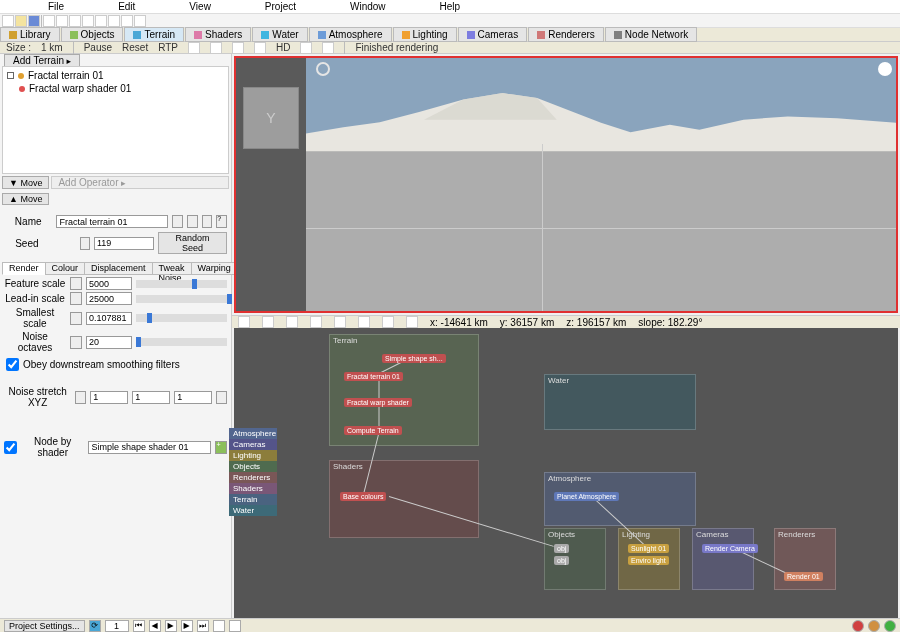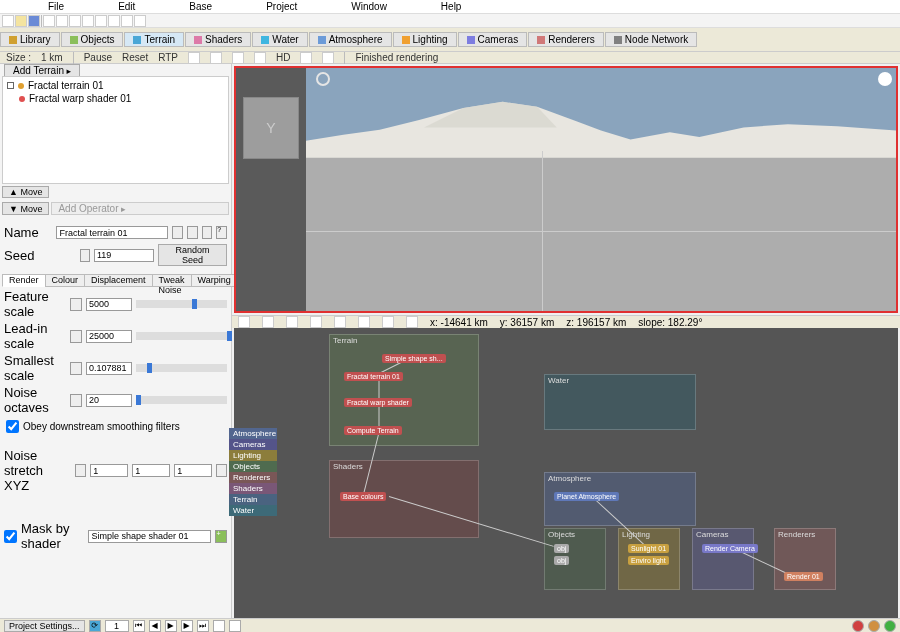--- a/index.html
+++ b/index.html
@@ -1,37 +1,37 @@
 <!DOCTYPE html>
 <html><head>
 <meta charset="utf-8">
 <style>
 * { margin:0; padding:0; box-sizing:border-box; font-family:"Segoe UI",Tahoma,sans-serif; font-size:10px; }
 body { width:900px; height:632px; background:#f0f0f0; overflow:hidden; display:flex; flex-direction:column; }
 .menubar { height:14px; background:#fff; display:flex; align-items:center; padding:0 4px; border-bottom:1px solid #ddd;}
 .menubar span{ margin-right:10px; cursor:default;padding-left:44px;}
 .toolbar1{height:14px; background:#f4f4f4; display:flex; align-items:center; gap:1px; padding:0 2px; border-bottom:1px solid #ddd;}
 .tb-btn{width:12px; height:12px; border:1px solid #ccc; background:#fff; display:inline-block;}
-.tabstrip{height:24px;background:#ece9d8;display:flex;align-items:center;border-bottom:1px solid #ccc;}
+.tabstrip{height:14px;background:#ece9d8;display:flex;align-items:center;border-bottom:1px solid #ccc;}
 .tabstrip .tab{padding:1px 8px;background:#e5e5e5;border:1px solid #bbb;margin-right:1px;display:flex;align-items:center;gap:3px;}
 .tab .ico{width:8px;height:8px;display:inline-block;}
 .statusstrip{height:12px;background:#ece9d8;display:flex;align-items:center;gap:10px;padding:0 6px;border-bottom:1px solid #ccc;font-size:9px;color:#333;}
 .mainrow{flex:1;display:flex;min-height:0;}
 .leftpanel{width:232px;background:#f4f4f4;display:flex;flex-direction:column;border-right:1px solid #ccc;}
 .lp-top{height:12px;display:flex;align-items:center;padding:0 4px;}
 .lp-addbtn{background:#e5e5e5;border:1px solid #aaa;padding:0 8px;font-size:9px;}
 .treearea{height:108px;background:#fff;border:1px solid #ccc;margin:0 2px;padding:2px;overflow:auto;}
 .treenode{display:flex;align-items:center;gap:4px;padding:1px 2px;}
 .treenode .sq{width:7px;height:7px;border:1px solid #666;display:inline-block;}
 .treenode .dot{width:6px;height:6px;border-radius:3px;display:inline-block;}
 .moverow{display:flex;gap:2px;margin:2px;}
 .moverow button{flex:0 0 auto;padding:0 6px;font-size:9px;background:#e5e5e5;border:1px solid #aaa;}
 .moverow .addop{flex:1;color:#999;background:#eee;border:1px solid #ccc;padding:0 6px;text-align:left;}
 .proprow{display:flex;align-items:center;margin:2px 4px;gap:4px;}
-.proprow label{width:56px;font-size:13px;}
+.proprow label{width:56px;font-size:10px;text-align:center;}
 .proprow input[type=text]{border:1px solid #999;padding:0 2px;font-size:9px;height:13px;}
 .sliderbox{flex:1;height:8px;background:#ddd;position:relative;}
 .sliderbox .thumb{position:absolute;width:5px;height:10px;top:-1px;background:#3a78d6;}
 .tabrow{display:flex;margin:6px 2px 0 2px;height:13px;}
 .tabrow span{padding:0 6px;border:1px solid #bbb;background:#eee;margin-right:-1px;font-size:9px;}
 .tabrow span.active{background:#fff;border-bottom-color:#fff;}
 .chkline{margin:3px 6px;display:flex;align-items:center;gap:4px;font-size:9px;}
 .spin{width:12px;height:13px;border:1px solid #999;background:#eee;display:inline-block;font-size:7px;line-height:5px;}
 .centerpanel{flex:1;display:flex;flex-direction:column;min-width:0;}
 .viewport{flex:1;margin:2px;border:2px solid #e03030;background:#5f5f5f;position:relative;display:flex;min-height:0;}
@@ -57,21 +57,21 @@
 .footer button{font-size:9px;padding:0 4px;background:#e5e5e5;border:1px solid #aaa;}
 .footer .play{width:12px;height:12px;border:1px solid #aaa;background:#fff;display:inline-flex;align-items:center;justify-content:center;font-size:8px;}
 .divider{width:1px;height:12px;background:#bbb;}
 </style>
 </head>
 <body>
 
 <div class="menubar">
   <span>File</span>
   <span>Edit</span>
-  <span>Base</span>
+  <span>View</span>
   <span>Project</span>
   <span>Window</span>
   <span>Help</span>
 </div>
 
 <div class="toolbar1">
   <span class="tb-btn" style="background:#fff"></span>
   <span class="tb-btn" style="background:#f4e4a0"></span>
   <span class="tb-btn" style="background:#6a8ad6"></span>
   <span class="divider"></span>
@@ -156,25 +156,25 @@
           <span class="sq"></span>
           <span class="dot" style="background:#e0a030"></span>
           <span>Fractal terrain 01</span>
         </div>
       <div class="treenode" style="padding-left:14px">
           <span class="dot" style="background:#e05050"></span>
           <span>Fractal warp shader 01</span>
         </div>
     </div>
     <div class="moverow">
-      <button>▲  Move</button>
-    </div>
-    <div class="moverow">
       <button>▼  Move</button>
       <button class="addop"><span>Add Operator</span> ▸</button>
+    </div>
+    <div class="moverow">
+      <button>▲  Move</button>
     </div>
     <div style="height:6px"></div>
     <div class="proprow">
         <label>Name</label>
       <input type="text" style="width: 112px;" value="Fractal terrain 01">
       <span class="spin"></span>
       <span class="spin" style="margin-left:auto"></span>
       <span class="spin"></span>
       <span class="spin">?</span>
     </div>
@@ -235,21 +235,21 @@
         <label style="width:76px">Noise stretch XYZ</label>
       <span class="spin"></span>
       <input type="text" style="width: 38px;" value="1">
       <input type="text" style="width: 38px;" value="1">
       <input type="text" style="width: 38px;" value="1">
       <span class="spin"></span>
     </div>
     <div style="height:24px"></div>
     <div class="proprow">
       <input type="checkbox" checked="" style="">
-      <label style="width:66px">Mask by shader</label>
+      <label style="width:66px">Node by shader</label>
       <input type="text" style="flex: 1 1 0%;" value="Simple shape shader 01">
       <span class="spin" style="background:#8bbf5b;color:#fff">+</span>
     </div>
   </div>
 
   <div class="centerpanel">
     <div class="viewport">
       <div class="vp-left">
         <div class="vp-leftimg">Y</div>
       </div>

